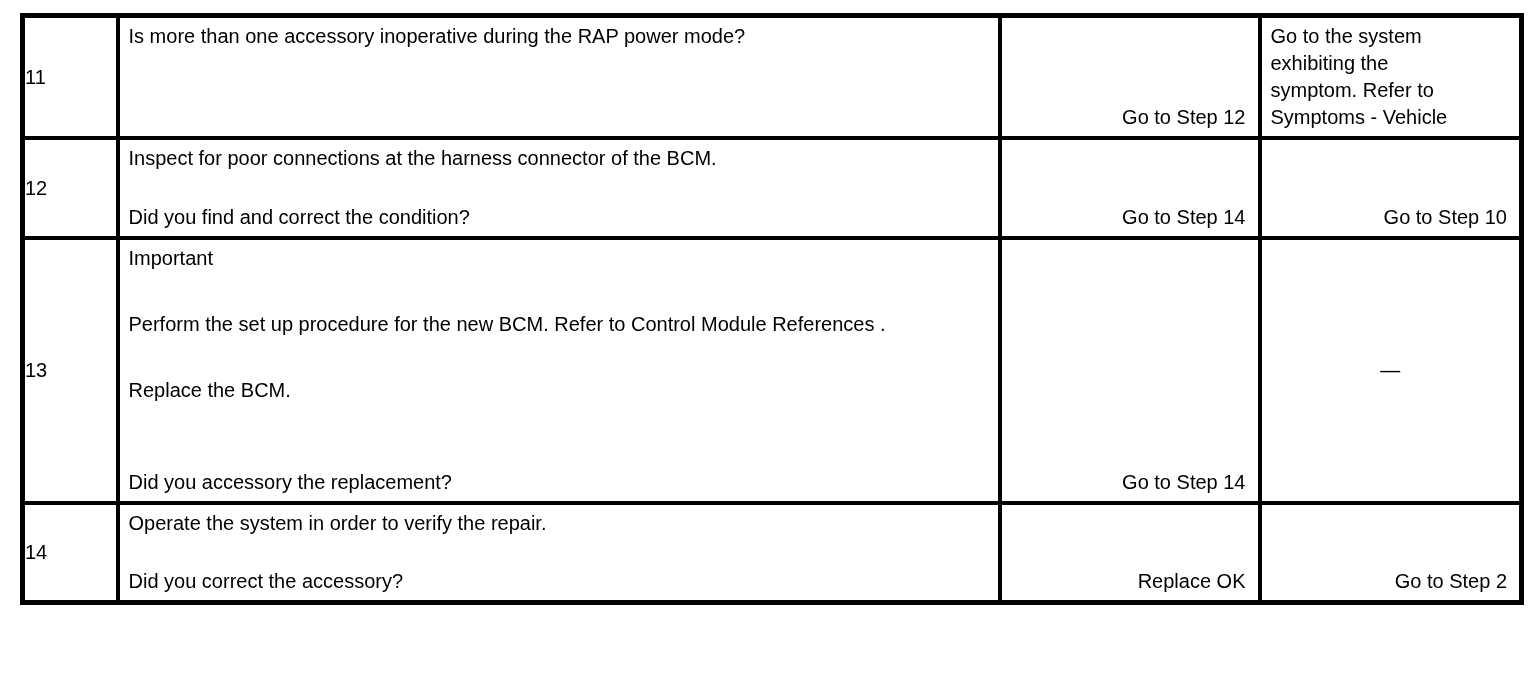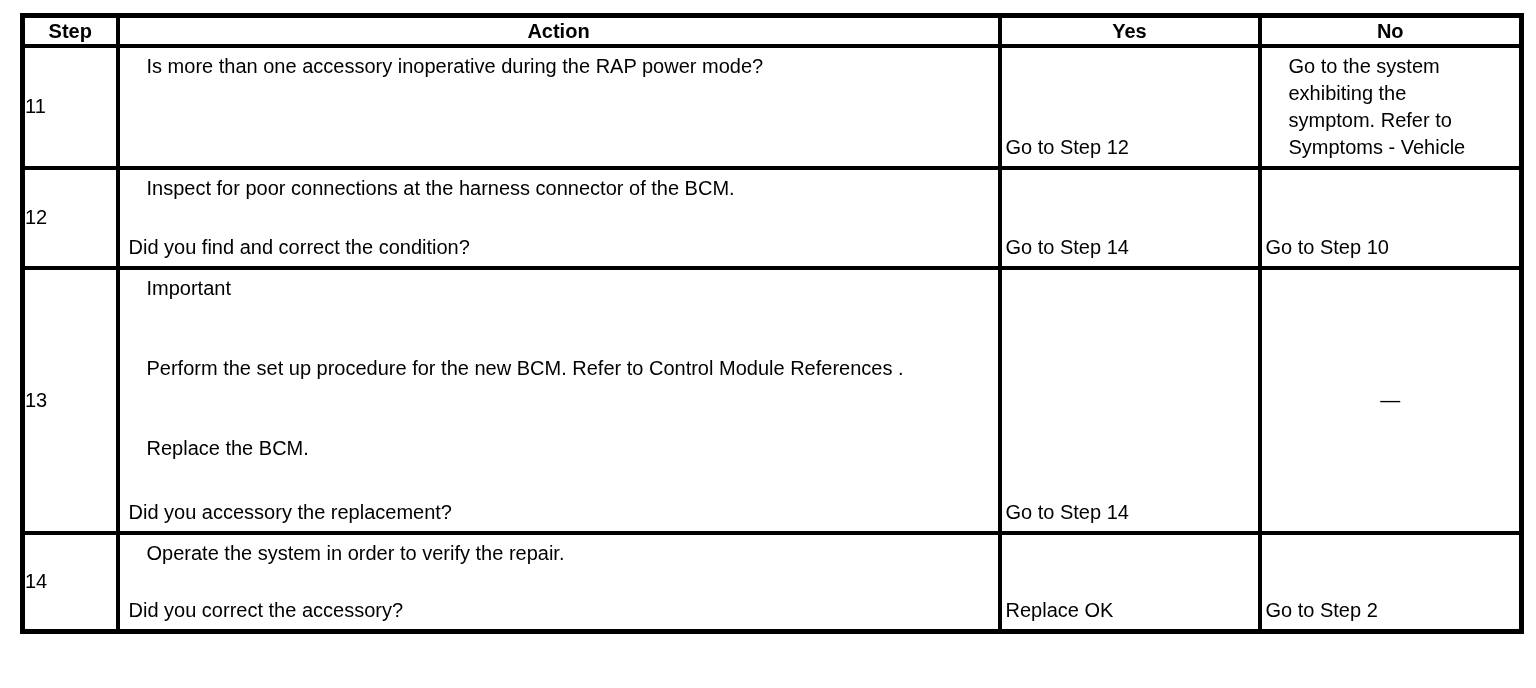--- a/index.html
+++ b/index.html
@@ -24,51 +24,45 @@
   th {
     font-size: 20px; font-weight: bold; text-align: center;
     height: 30px; vertical-align: middle; line-height: 1.1;
   }
   td { vertical-align: top; font-size: 20px; line-height: 27px; }
   td.step-cell { text-align: left; vertical-align: middle; }
   tr.r11 td { height: 119px; }
   tr.r12 td { height: 100px; }
   tr.r13 td { height: 265px; }
   tr.r14 td { height: 99px; }
-  .cell { position: relative; height: 100%; padding: 5px 27px; }
+  .cell { position: relative; height: 100%; padding: 5px 9px; }
   .p { margin: 0; }
   .bold { font-weight: normal; }
-  .gap-top { margin-top: 53px; }
+  .gap-top { margin-top: 39px; }
   .q {
     position: absolute; left: 9px; right: 9px; bottom: 5px;
   }
   .q-center {
     position: absolute; left: 4px; right: 12px; bottom: 5px;
-    text-align: left;
+    text-align: right;
   }
   td.dash-cell { vertical-align: middle; text-align: center; }
 </style>
 </head>
 <body>
 
 <div class="table-wrap">
   <table class="diag">
     <colgroup>
       <col class="c-step">
         <col class="c-action">
         <col class="c-yes">
         <col class="c-no">
     </colgroup>
     <tbody>
-        <tr>
-      <th>Step</th>
-      <th>Action</th>
-      <th>Yes</th>
-      <th>No</th>
-    </tr>
 
     <tr class="r11">
       <td class="step-cell">11</td>
       <td>
         <div class="cell">
           <div class="p">Is more than one accessory inoperative during the RAP power mode?</div>
         </div>
       </td>
       <td>
         <div class="cell">

